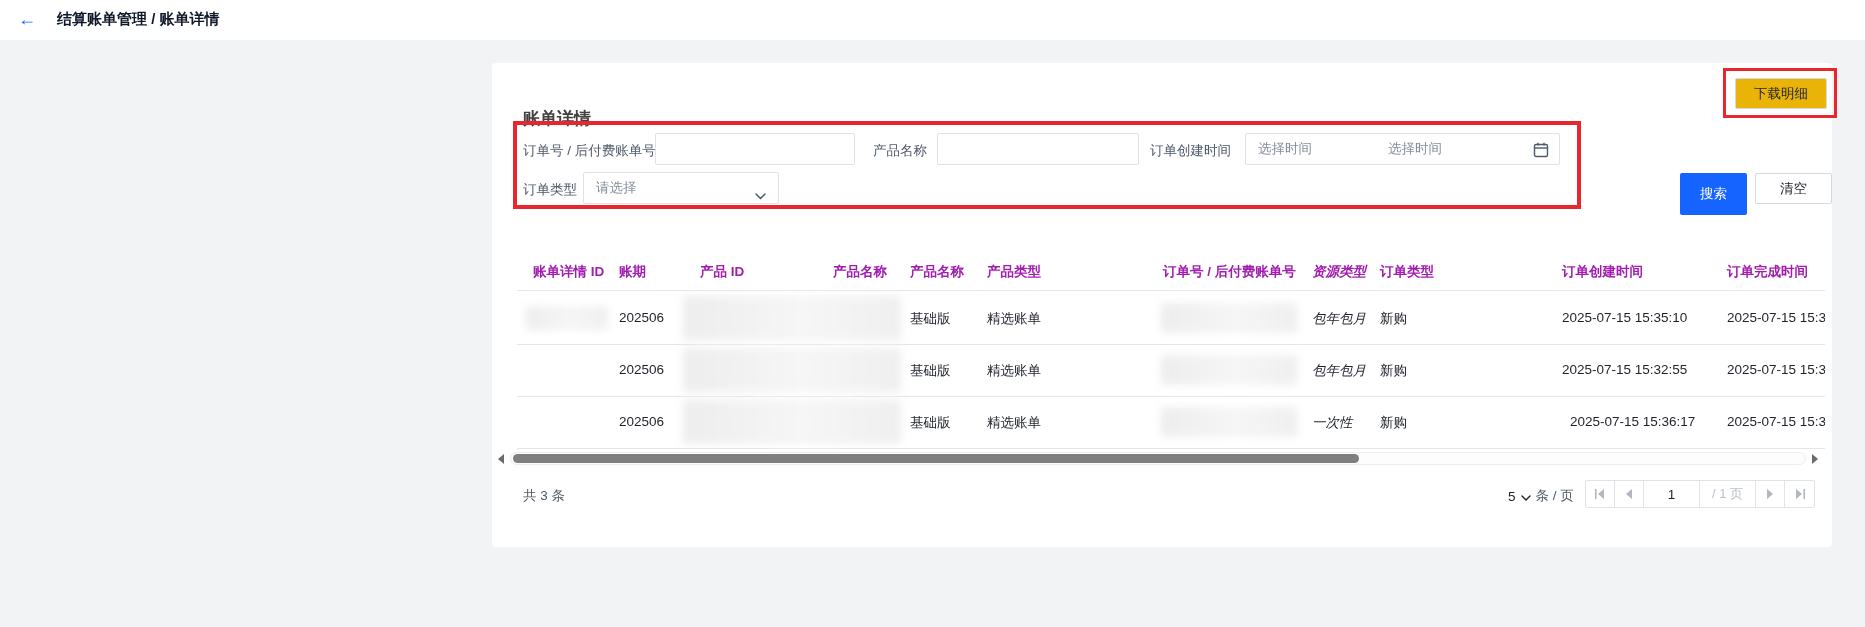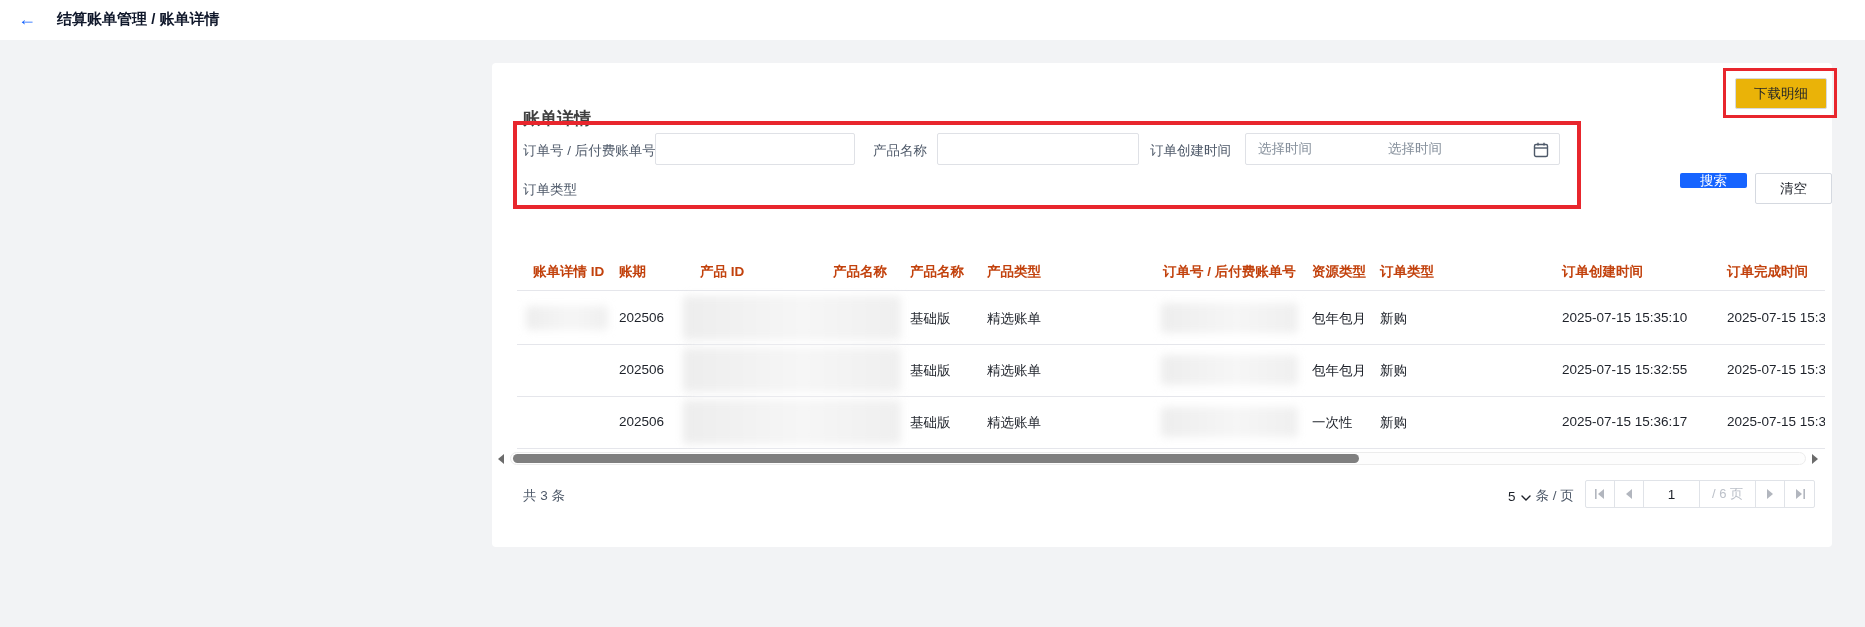--- a/index.html
+++ b/index.html
@@ -10,21 +10,21 @@
   .topbar { position:absolute; left:0; top:0; width:1865px; height:40px; background:#ffffff; }
   .back-arrow { position:absolute; left:18px; top:7px; font-size:18px; color:#1664ff; cursor:pointer; line-height:24px; }
   .breadcrumb { position:absolute; left:57px; top:10px; font-size:15px; font-weight:bold; color:#0f172a; }
 
   
   .card { position:absolute; left:492px; top:63px; width:1340px; height:484px; background:#ffffff; border-radius:4px; }
   .card-title { position:absolute; left:31px; top:20px; font-size:17px; font-weight:bold; color:#404040;margin-top:24px; }
 
   .btn { display:flex; align-items:center; justify-content:center; font-size:13.5px; border-radius:2px; cursor:pointer; }
   .download-btn { position:absolute; left:1243px; top:15px; width:92px; height:31px; border:1px solid #d5d9e0; color:#1d2129; background:#eab308; }
-  .search-btn { position:absolute; left:1188px; top:110px; width:67px; height:15px; background:#1664ff; color:#ffffff; border:none; }
+  .search-btn { position:absolute; left:1188px; top:110px; width:67px; height:42px; background:#1664ff; color:#ffffff; border:none; }
   .clear-btn  { position:absolute; left:1263px; top:110px; width:77px; height:31px; border:1px solid #d5d9e0; color:#1d2129; background:#fff; }
 
   
   .anno { position:absolute; border:3px solid #e8262d; pointer-events:none; z-index:5; }
   .anno-download { left:1231px; top:5px; width:114px; height:50px; }
   .anno-filter { left:21px; top:58px; width:1068px; height:88px; border-width:4px; }
 
   
   .flabel { position:absolute; font-size:13.5px; color:#4e5969; white-space:nowrap; }
   .finput { position:absolute; height:32px; border:1px solid #dfe1e6; border-radius:2px; background:#fff; font-size:13.5px; color:#1d2129; padding:0 10px; outline:none; }
@@ -32,27 +32,27 @@
   .ph { font-size:13.5px; color:#86909c; white-space:nowrap; }
   .datefield .ph1 { margin-left:12px; }
   .datefield .ph2 { margin-left:76px; }
   .datefield .cal { position:absolute; right:10px; top:8px; }
   .selectbox { position:absolute; left:91px; top:109px; width:196px; height:32px; border:1px solid #dfe1e6; border-radius:2px; background:#fff; display:flex; align-items:center; cursor:pointer; }
   .selectbox .ph1 { margin-left:12px; }
   .selectbox .chev { position:absolute; right:12px; top:13px; }
 
   
   .tablewrap { position:absolute; left:25px; top:190px; width:1308px; height:196px; overflow:hidden; }
-  .hcell { position:absolute; top:10px; font-size:13.5px; font-weight:bold; color:#c2410c; white-space:nowrap; }
+  .hcell { position:absolute; top:10px; font-size:13.5px; font-weight:bold; color:#a21caf; white-space:nowrap; }
   .cell { position:absolute; font-size:13.5px; color:#1d2129; white-space:nowrap; }
   .hline { position:absolute; left:0; width:1308px; height:1px; background:#e5e6eb; }
   .blur { position:absolute; background:linear-gradient(90deg,#ededed,#f6f6f6 55%,#efefef); border-radius:4px; filter:blur(4px); }
 
   .c1{left:16px;} .c2{left:102px;} .c3{left:183px;} .c4{left:316px;} .c5{left:393px;} .c6{left:470px;}
-  .c7{left:646px;} .c8{left:795px;} .c9{left:863px;} .c10{left:1045px;} .c11{left:1210px;}
+  .c7{left:646px;} .c8{left:795px;font-style:italic;} .c9{left:863px;} .c10{left:1045px;} .c11{left:1210px;}
 
   
   .hscroll-arrow { position:absolute; width:0; height:0; cursor:pointer; }
   .arrow-left  { left:6px;  top:391px; border-top:5px solid transparent; border-bottom:5px solid transparent; border-right:6px solid #6b6b6b; }
   .arrow-right { left:1320px; top:391px; border-top:5px solid transparent; border-bottom:5px solid transparent; border-left:6px solid #6b6b6b; }
   .hscroll-track { position:absolute; left:18px; top:389px; width:1296px; height:13px; background:#fdfdfd; border:1px solid #ececec; border-radius:7px; cursor:pointer; }
   .hscroll-thumb { position:absolute; left:2px; top:1px; width:846px; height:9px; background:#7f7f7f; border-radius:5px; cursor:grab; }
 
   
   .total { position:absolute; left:31px; top:424px; font-size:13.5px; color:#4e5969; }
@@ -99,20 +99,28 @@
         <svg width="16" height="16" viewBox="0 0 16 16">
             <rect x="1.5" y="2.5" width="13" height="12" rx="1.5" fill="none" stroke="#4e5969" stroke-width="1.4"></rect>
             <line x1="1.5" y1="6" x2="14.5" y2="6" stroke="#4e5969" stroke-width="1.4"></line>
             <line x1="5" y1="0.8" x2="5" y2="3.5" stroke="#4e5969" stroke-width="1.4"></line>
             <line x1="11" y1="0.8" x2="11" y2="3.5" stroke="#4e5969" stroke-width="1.4"></line>
           </svg>
       </span>
     </div>
 
     <span class="flabel" style="left:31px; top:118px;">订单类型</span>
+    <div class="selectbox">
+      <span class="ph ph1">请选择</span>
+      <span class="chev">
+        <svg width="11" height="7" viewBox="0 0 11 7">
+            <path d="M1 1 L5.5 5.5 L10 1" fill="none" stroke="#4e5969" stroke-width="1.5" stroke-linecap="round"></path>
+          </svg>
+      </span>
+    </div>
 
     <button class="btn search-btn">搜索</button>
     <button class="btn clear-btn">清空</button>
 
     <div class="tablewrap">
       <span class="hcell c1">账单详情 ID</span>
       <span class="hcell c2">账期</span>
       <span class="hcell c3">产品 ID</span>
       <span class="hcell c4">产品名称</span>
       <span class="hcell c5">产品名称</span>
@@ -154,21 +162,21 @@
       </div>
 
       <div>
         <span class="cell c2" style="top:161px;">202506</span>
         <div class="blur" style="left:166px; top:147px; width:218px; height:44px;"></div>
         <span class="cell c5" style="top:161px;">基础版</span>
         <span class="cell c6" style="top:161px;">精选账单</span>
         <div class="blur" style="left:644px; top:154px; width:137px; height:30px;"></div>
         <span class="cell c8" style="top:161px;">一次性</span>
         <span class="cell c9" style="top:161px;">新购</span>
-        <span class="cell c10" style="top:161px;">2025-07-15 15:36:17</span>
+        <span class="cell c10" style="top:161px;margin-left:8px;">2025-07-15 15:36:17</span>
         <span class="cell c11" style="top:161px;">2025-07-15 15:38:</span>
       </div>
     </div>
 
     <div class="hscroll-arrow arrow-left"></div>
     <div class="hscroll-track">
       <div class="hscroll-thumb"></div>
     </div>
     <div class="hscroll-arrow arrow-right"></div>
 
@@ -190,21 +198,21 @@
             <rect x="1" y="0" width="1.6" height="10" fill="#b2b6be"></rect>
             <path d="M10 0 L4 5 L10 10 Z" fill="#b2b6be"></path>
           </svg>
       </div>
       <div class="pcell p-ico">
         <svg width="8" height="10" viewBox="0 0 8 10">
             <path d="M7 0 L1 5 L7 10 Z" fill="#b2b6be"></path>
           </svg>
       </div>
       <div class="pcell p-input">1</div>
-      <div class="pcell p-total">/ 6 页</div>
+      <div class="pcell p-total">/ 1 页</div>
       <div class="pcell p-ico">
         <svg width="8" height="10" viewBox="0 0 8 10">
             <path d="M1 0 L7 5 L1 10 Z" fill="#b2b6be"></path>
           </svg>
       </div>
       <div class="pcell p-ico">
         <svg width="12" height="10" viewBox="0 0 12 10">
             <path d="M2 0 L8 5 L2 10 Z" fill="#b2b6be"></path>
             <rect x="9.4" y="0" width="1.6" height="10" fill="#b2b6be"></rect>
           </svg>

